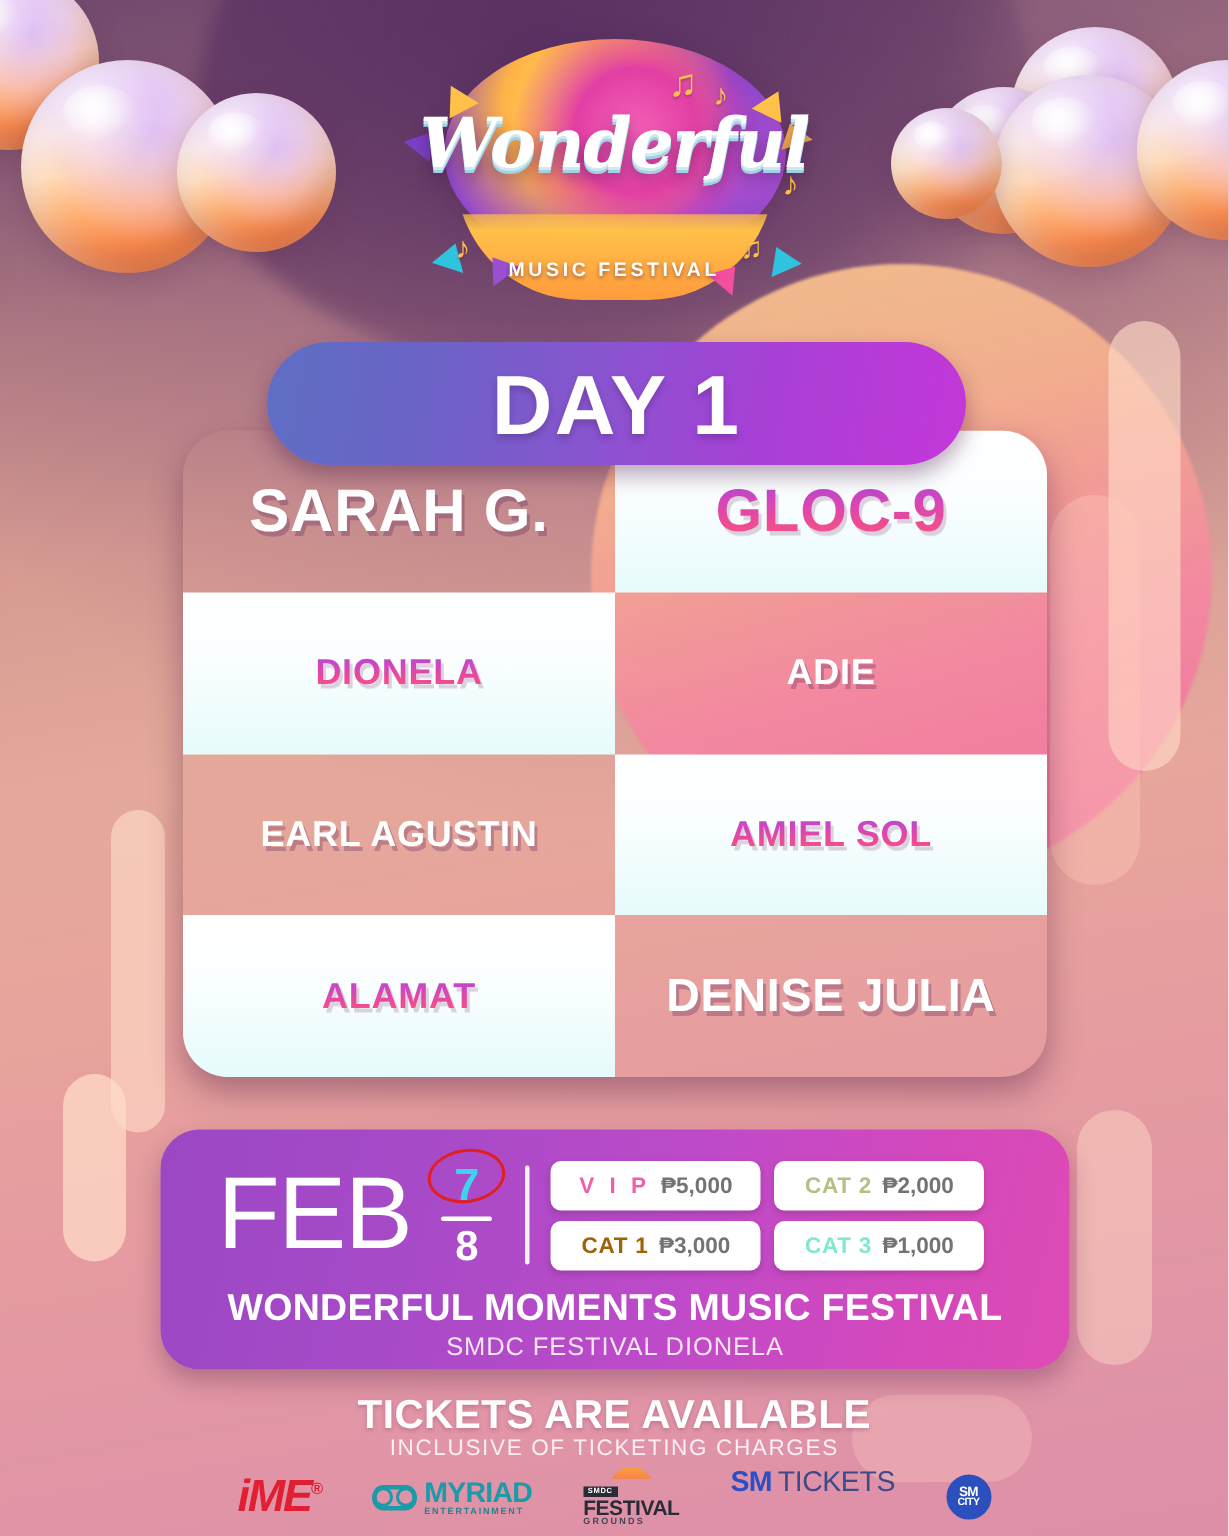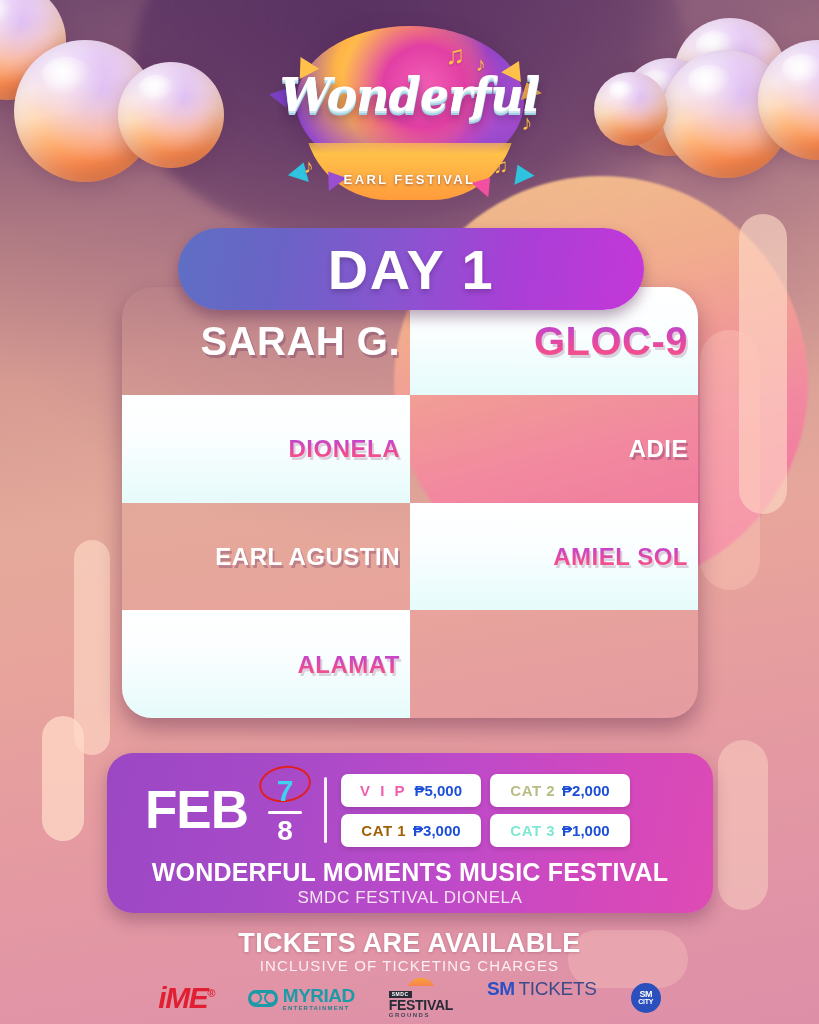--- a/index.html
+++ b/index.html
@@ -207,21 +207,21 @@
     overflow:hidden;
     box-shadow:0 10px 22px rgba(80,30,70,0.42);
     display:grid;
     grid-template-columns:1fr 1fr;
     grid-template-rows:repeat(4, 1fr);
     z-index:4;
   }
   .cell {
     display:flex;
     align-items:center;
-    justify-content:flex-end;
+    justify-content:center;
     padding:0 10px;
     text-align:center;
   }
   .cell-fill {
     background:linear-gradient(168deg, #b濃 0%, #c158dd 0%, #c45cdb 8%, #cc56c9 30%, #e04ba4 62%, #ef4f90 85%, #f0567f 100%);
   }
   .cell-light {
     background:linear-gradient(180deg, #ffffff 0%, #fbfeff 40%, #e6fbfb 100%);
   }
   .cell-fill .name {
@@ -253,22 +253,22 @@
     z-index:5;
   }
   .info-top {
     position:absolute;
     left:0; top:14px;
     width:606px; height:86px;
     display:flex; align-items:center;
   }
   .feb {
     margin-left:38px;
-    font-weight:700;
-    font-size:53px;
+    font-weight:400;
+    font-size:68px;
     line-height:0.88;
     color:#ffffff;
     letter-spacing:-1px;
   }
   .date-stack {
     position:relative;
     width:58px; height:84px;
     margin-left:8px;
     display:flex; flex-direction:column; align-items:center; justify-content:center;
   }
@@ -310,21 +310,21 @@
     gap:7px 9px;
   }
   .chip {
     background:#ffffff;
     border-radius:7px;
     display:flex; align-items:center; justify-content:center;
     gap:7px;
     box-shadow:0 2px 4px rgba(70,25,70,0.22);
   }
   .chip .tier { font-weight:800; font-size:15px; }
-  .chip .price { font-weight:800; font-size:15px; color:#1d4ed8; }
+  .chip .price { font-weight:800; font-size:15px; color:#737373; }
   .tier.vip  { color:#f05fae; letter-spacing:3px; }
   .tier.cat1 { color:#a16207; letter-spacing:0.5px; }
   .tier.cat2 { color:#b9bd84; letter-spacing:0.5px; }
   .tier.cat3 { color:#7fe8d2; letter-spacing:0.5px; }
 
   .info-title {
     position:absolute;
     left:0; top:105px; width:606px;
     text-align:center;
     font-weight:800; font-size:25px;
@@ -481,21 +481,21 @@
     <div class="confetti tri" style="left:214px; top:156px; border-bottom:16px solid #f24fa0; transform:rotate(40deg);"></div>
     <div class="confetti tri" style="left:62px;  top:150px; border-bottom:16px solid #9a4fd0; transform:rotate(-36deg);"></div>
 
     <span class="note" style="left:186px; top:22px; color:#ffc149;">♫</span>
     <span class="note" style="left:216px; top:34px; color:#ffc149; font-size:20px;">♪</span>
     <span class="note" style="left:262px; top:92px; color:#ffc149; font-size:22px;">♪</span>
     <span class="note" style="left:44px;  top:136px; color:#ffc149; font-size:20px;">♪</span>
     <span class="note" style="left:234px; top:136px; color:#ffc149; font-size:20px;">♫</span>
 
     <div class="logo-script">Wonderful</div>
-    <div class="logo-sub">EARL FESTIVAL</div>
+    <div class="logo-sub">MUSIC FESTIVAL</div>
   </div>
 
   <div class="day-banner">
     <span>DAY 1</span>
   </div>
 
   <div class="lineup-card">
     <div class="cell cell-fill">
         <span class="name sz-xl">SARAH G.</span>
       </div>
@@ -512,20 +512,23 @@
 
     <div class="cell cell-fill">
         <span class="name sz-lg">EARL AGUSTIN</span>
       </div>
     <div class="cell cell-light">
         <span class="name sz-lg">AMIEL SOL</span>
       </div>
 
     <div class="cell cell-light">
         <span class="name sz-lg">ALAMAT</span>
+      </div>
+    <div class="cell cell-fill">
+        <span class="name sz-md">DENISE JULIA</span>
       </div>
   </div>
 
   <div class="info-panel">
     <div class="info-top">
 
       <div class="feb">FEB</div>
 
       <div class="date-stack">
         <div class="date-ellipse"></div>

